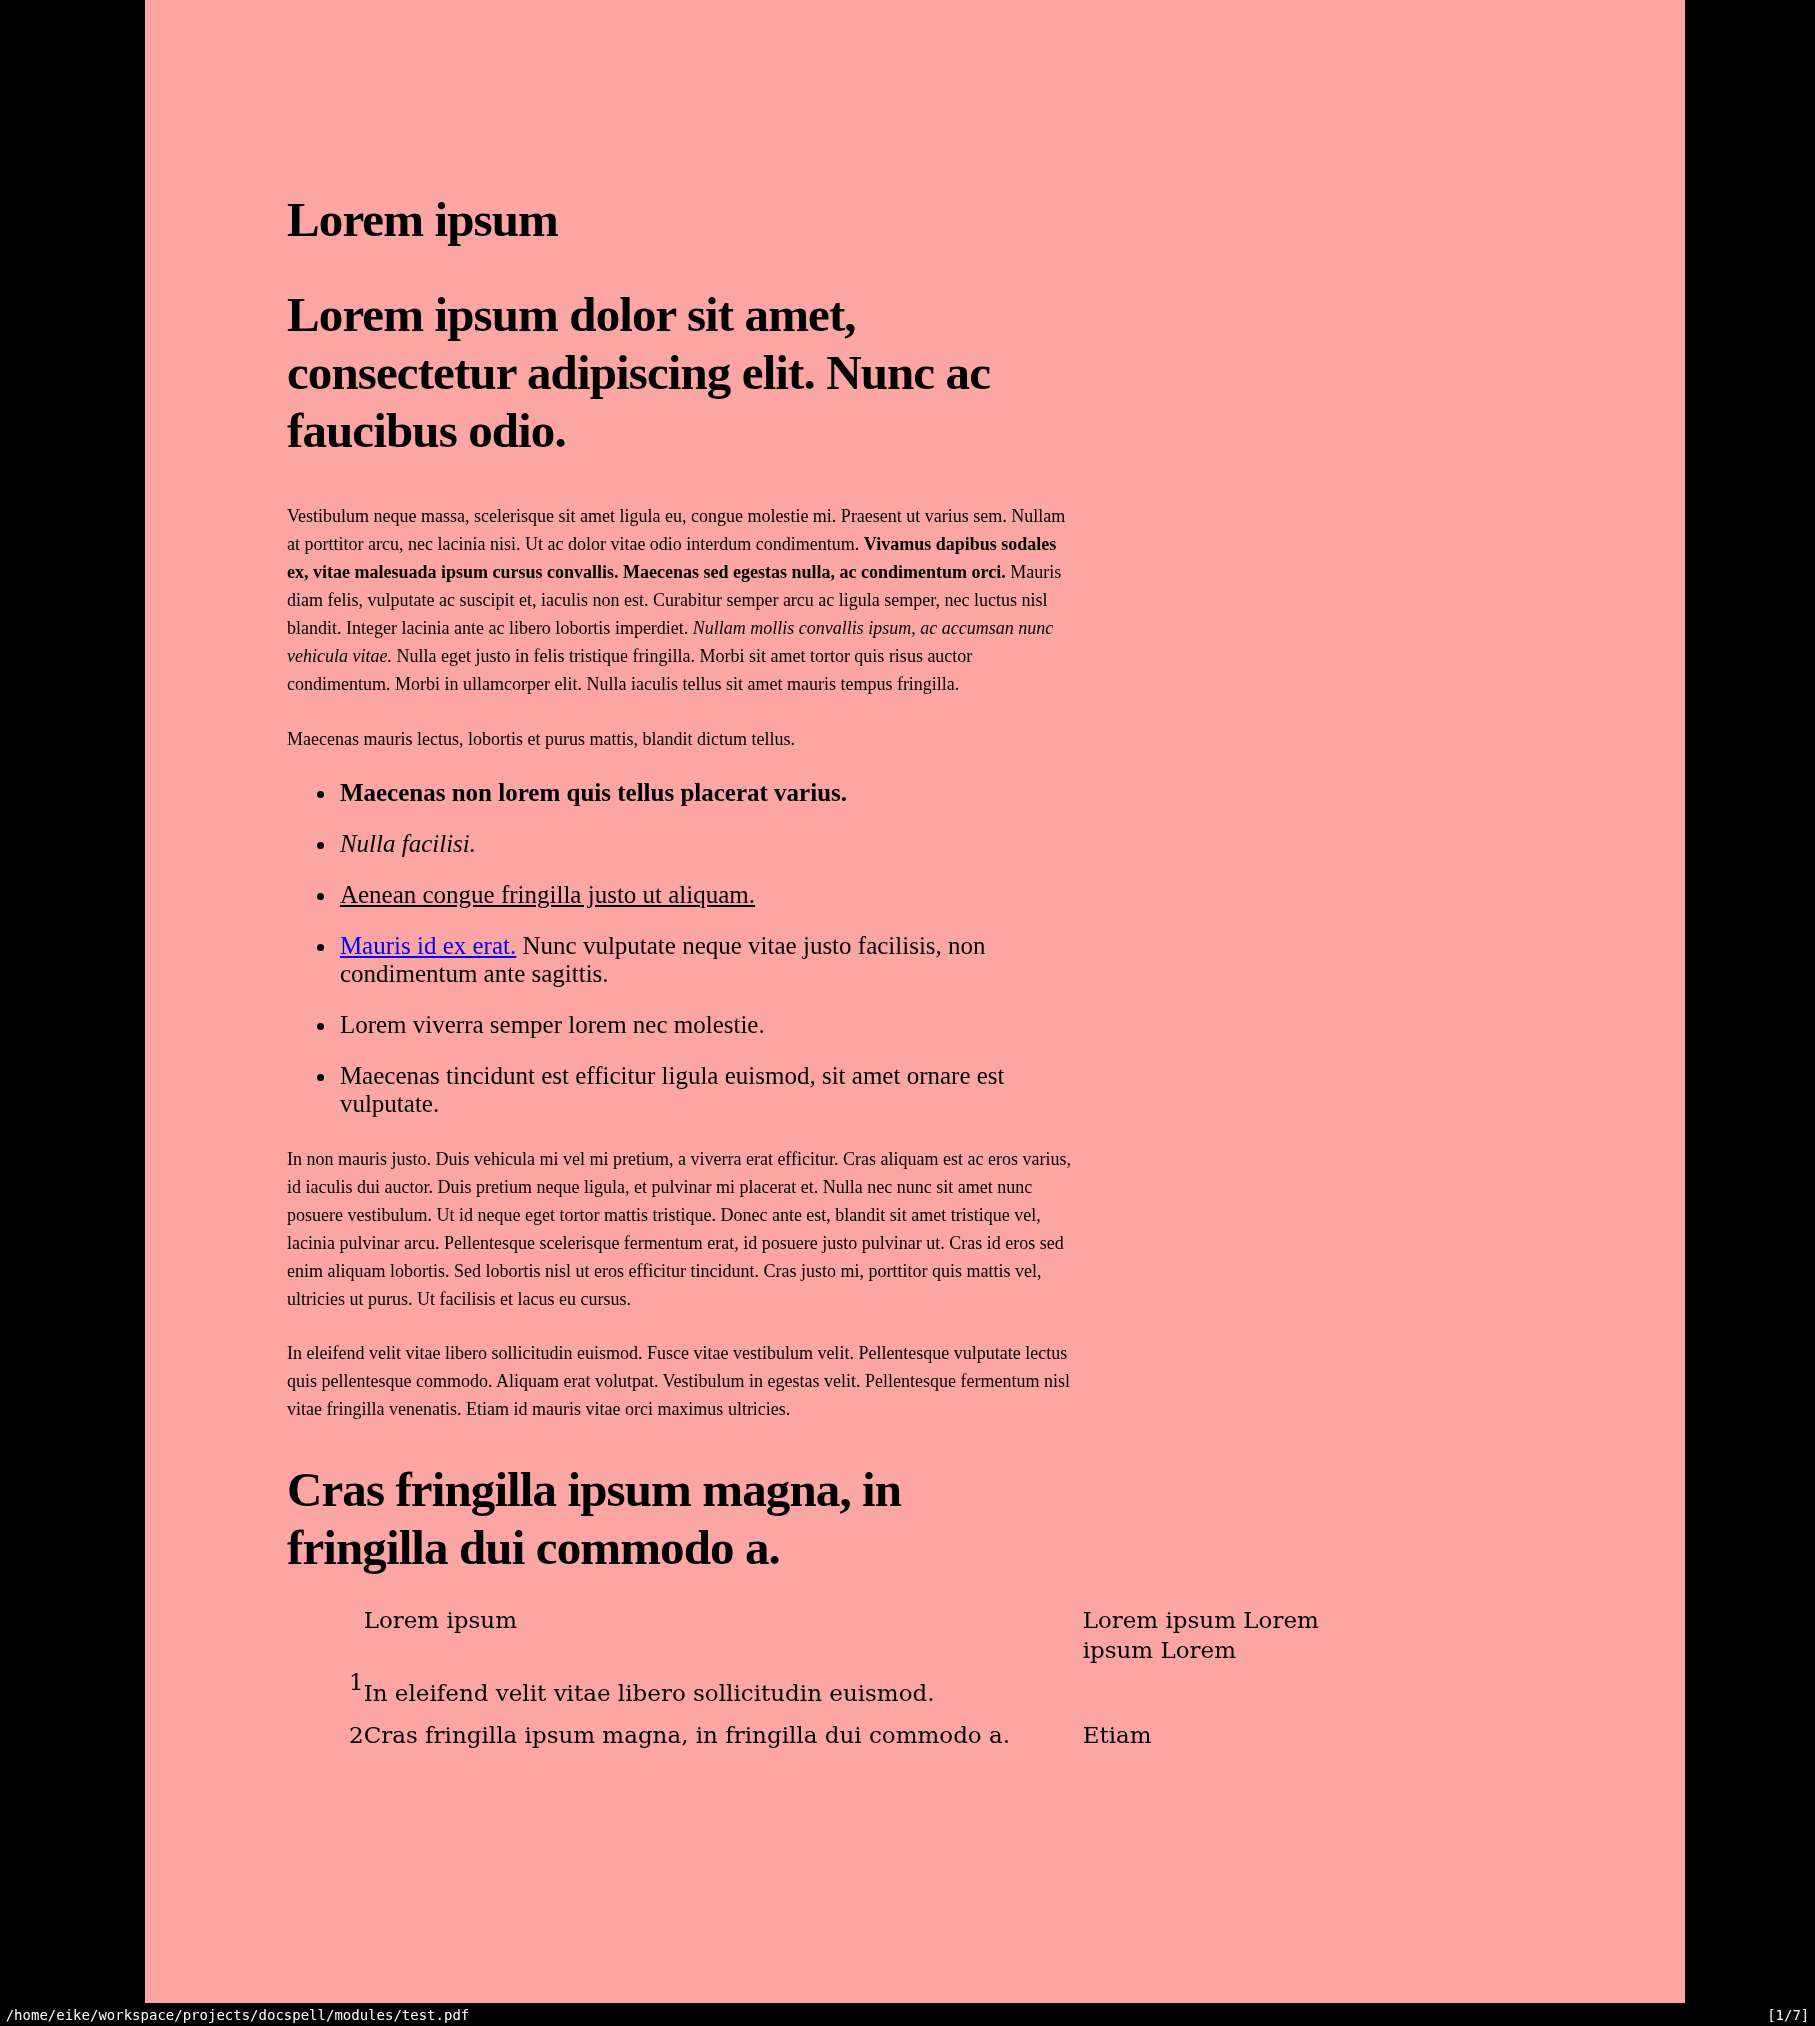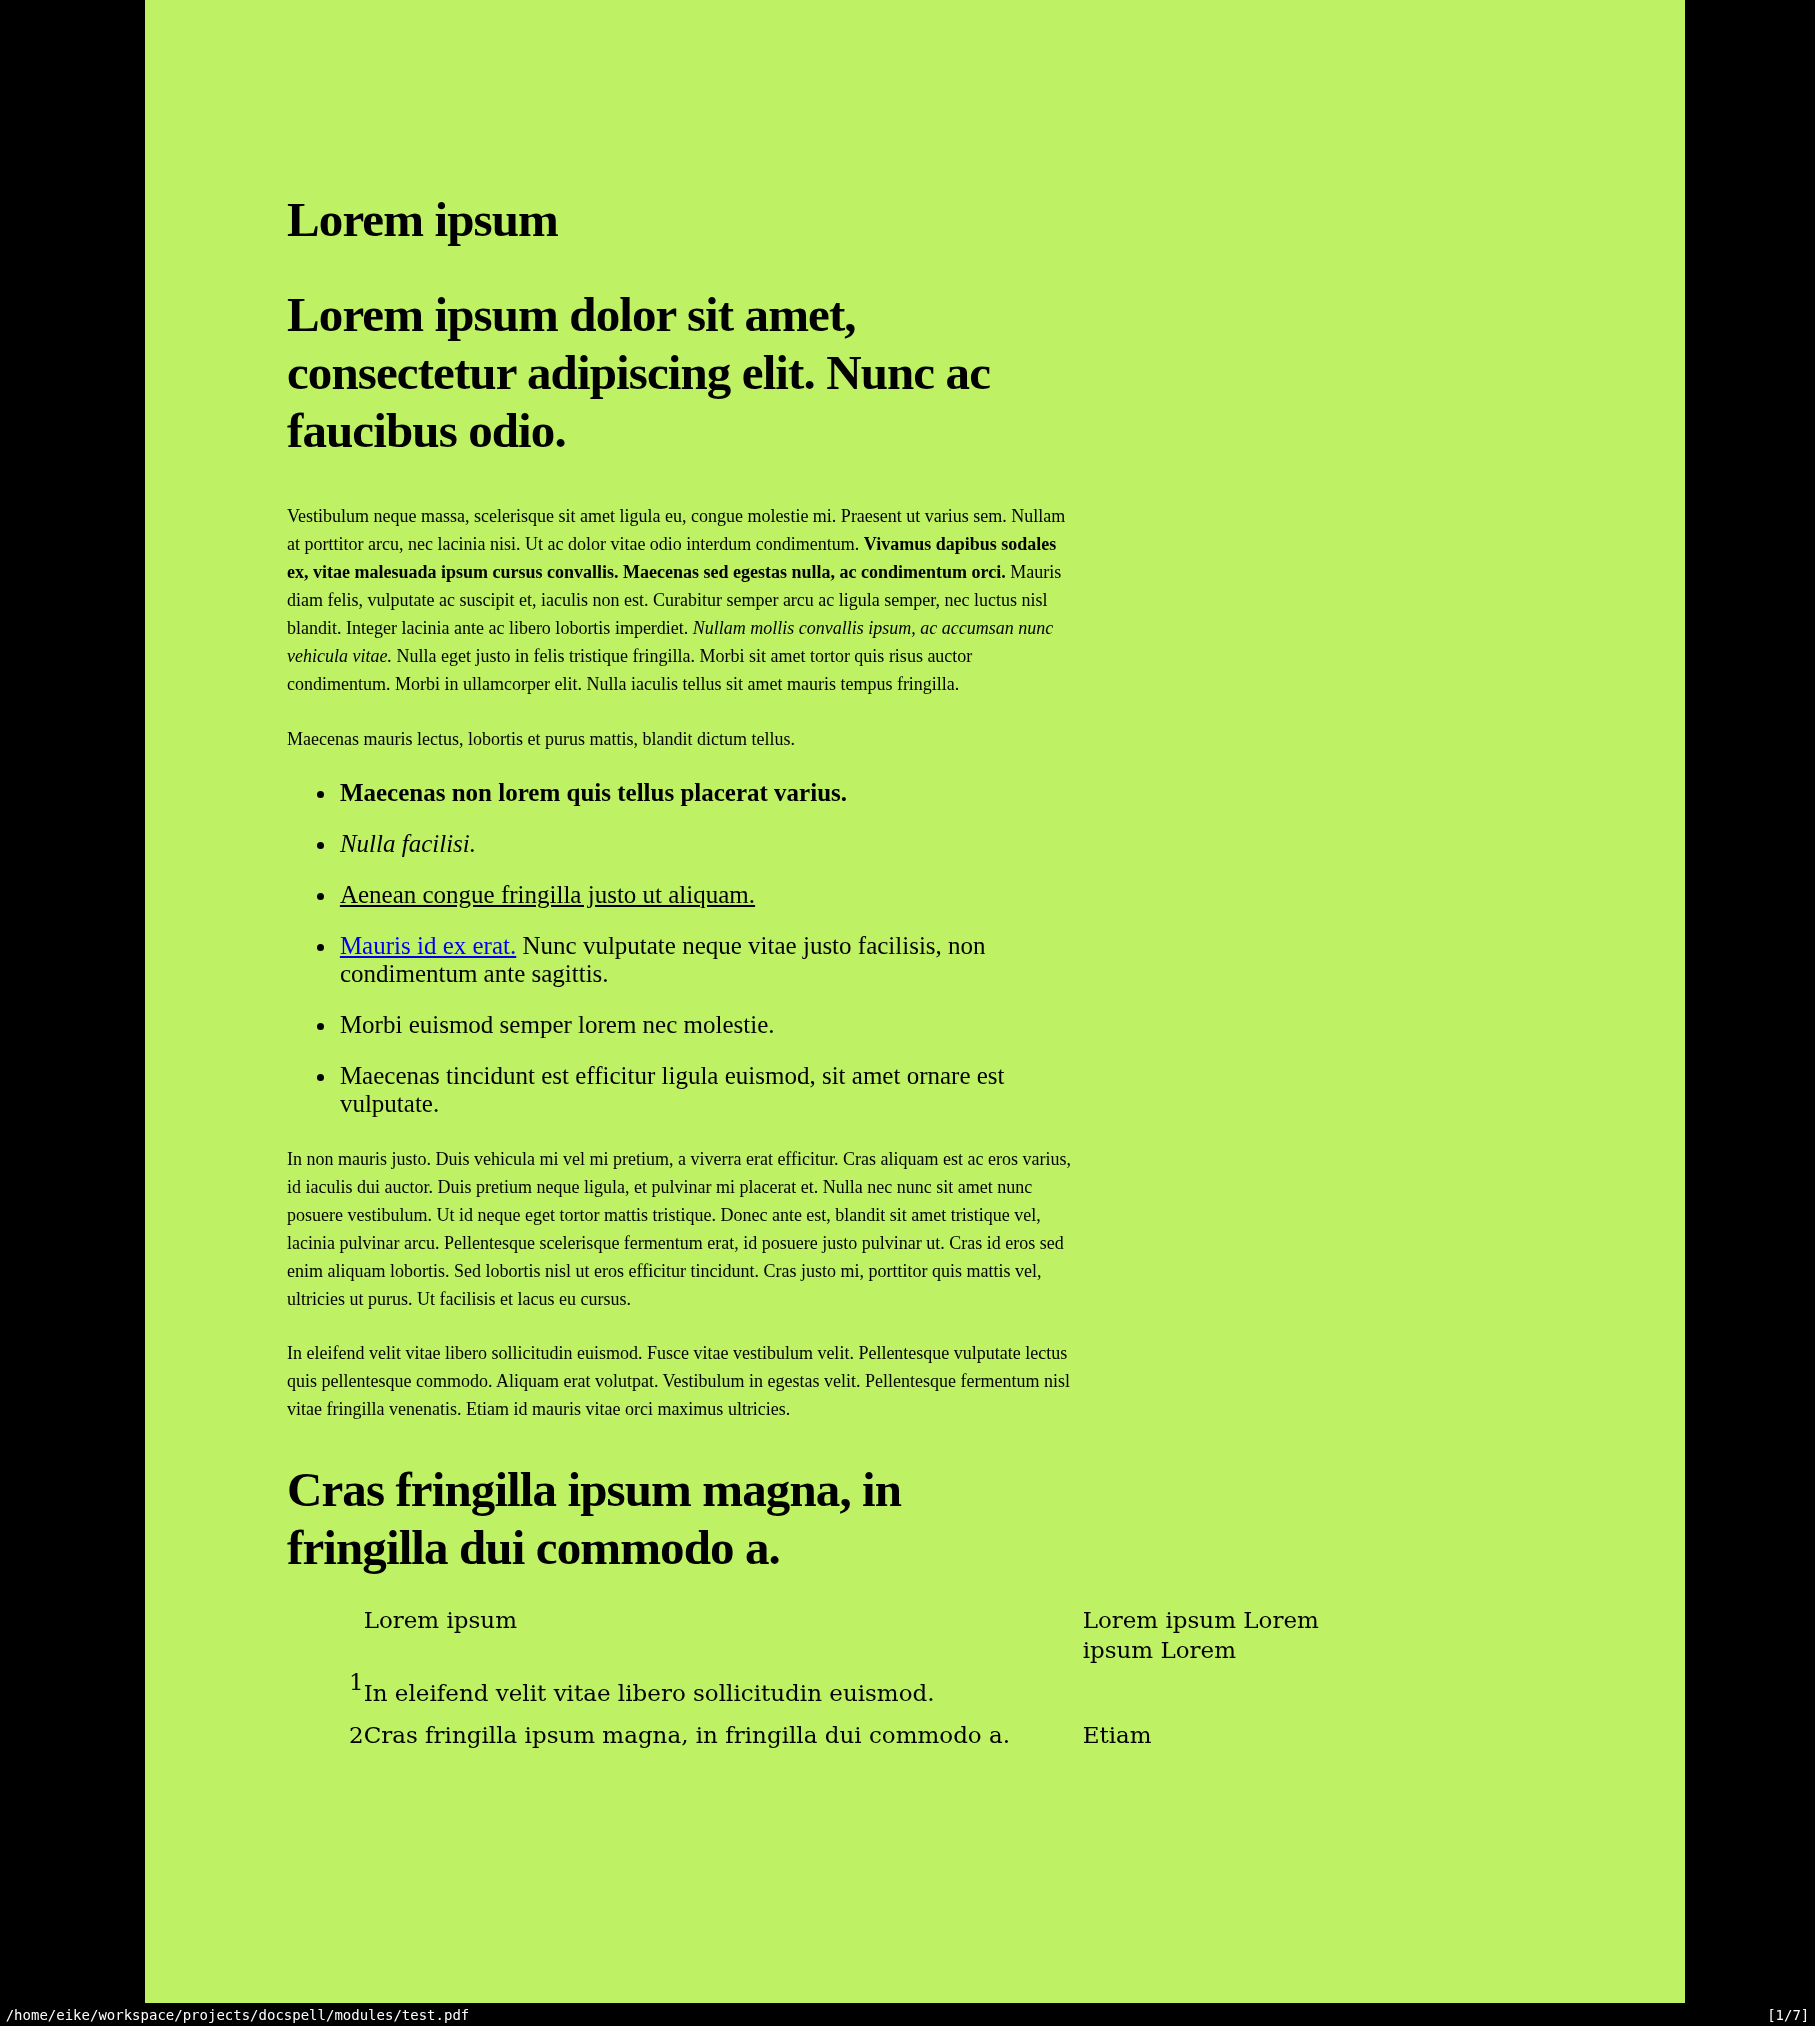--- a/index.html
+++ b/index.html
@@ -6,21 +6,21 @@
   body{
     width:1815px;height:2026px;
     background:#000;
     position:relative;
     overflow:hidden;
     font-family:"Liberation Serif", serif;
   }
   .page{
     position:absolute;left:145px;top:0;
     width:1540px;height:2003px;
-    background:#bef264;
+    background:#fca5a5;
     color:#000;
   }
   .content{
     padding:191px 0 0 142px;
   }
   h1,h2,h3{
     font-family:"Liberation Serif", serif;
     font-weight:bold;
     font-size:49px;
     line-height:57px;
@@ -96,21 +96,21 @@
     <h2>Lorem ipsum dolor sit amet,
 consectetur adipiscing elit. Nunc ac
 faucibus odio.</h2>
     <p class="first-para"><span>Vestibulum neque massa, scelerisque sit amet ligula eu, congue molestie mi. Praesent ut varius sem. Nullam at porttitor arcu, nec lacinia nisi. Ut ac dolor vitae odio interdum condimentum. </span><span class="run-b">Vivamus dapibus sodales ex, vitae malesuada ipsum cursus convallis. Maecenas sed egestas nulla, ac condimentum orci.</span><span> Mauris diam felis, vulputate ac suscipit et, iaculis non est. Curabitur semper arcu ac ligula semper, nec luctus nisl blandit. Integer lacinia ante ac libero lobortis imperdiet. </span><span class="run-i">Nullam mollis convallis ipsum, ac accumsan nunc vehicula vitae.</span><span> Nulla eget justo in felis tristique fringilla. Morbi sit amet tortor quis risus auctor condimentum. Morbi in ullamcorper elit. Nulla iaculis tellus sit amet mauris tempus fringilla.</span></p>
     <p>Maecenas mauris lectus, lobortis et purus mattis, blandit dictum tellus.</p>
     <ul class="doc-list">
         <li><span class="run-b">Maecenas non lorem quis tellus placerat varius.</span></li>
         <li><span class="run-i">Nulla facilisi.</span></li>
         <li><span class="run-u">Aenean congue fringilla justo ut aliquam.</span></li>
         <li><span class="run-link">Mauris id ex erat.</span><span> Nunc vulputate neque vitae justo facilisis, non condimentum ante sagittis.</span></li>
-        <li><span>Morbi euismod semper lorem nec molestie.</span></li>
+        <li><span>Lorem viverra semper lorem nec molestie.</span></li>
         <li><span>Maecenas tincidunt est efficitur ligula euismod, sit amet ornare est vulputate.</span></li>
       </ul>
     <p>In non mauris justo. Duis vehicula mi vel mi pretium, a viverra erat efficitur. Cras aliquam est ac eros varius, id iaculis dui auctor. Duis pretium neque ligula, et pulvinar mi placerat et. Nulla nec nunc sit amet nunc posuere vestibulum. Ut id neque eget tortor mattis tristique. Donec ante est, blandit sit amet tristique vel, lacinia pulvinar arcu. Pellentesque scelerisque fermentum erat, id posuere justo pulvinar ut. Cras id eros sed enim aliquam lobortis. Sed lobortis nisl ut eros efficitur tincidunt. Cras justo mi, porttitor quis mattis vel, ultricies ut purus. Ut facilisis et lacus eu cursus.</p>
     <p>In eleifend velit vitae libero sollicitudin euismod. Fusce vitae vestibulum velit. Pellentesque vulputate lectus quis pellentesque commodo. Aliquam erat volutpat. Vestibulum in egestas velit. Pellentesque fermentum nisl vitae fringilla venenatis. Etiam id mauris vitae orci maximus ultricies.</p>
     <h3>Cras fringilla ipsum magna, in
 fringilla dui commodo a.</h3>
     <table class="doc-table">
       <colgroup>
         <col class="c-num">
           <col class="c-main">

